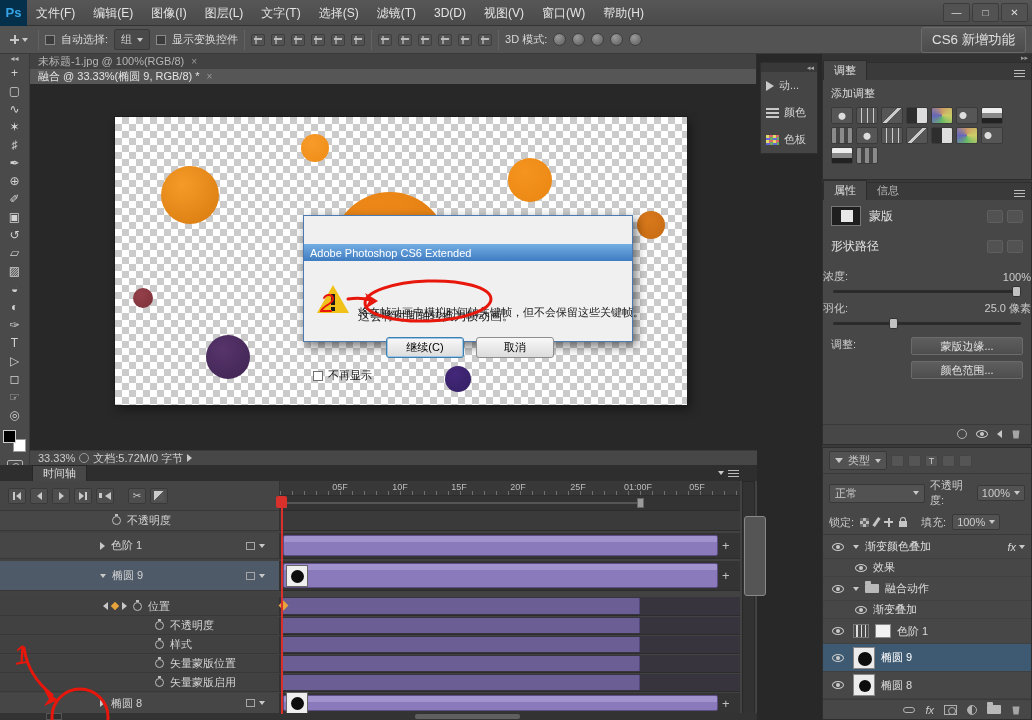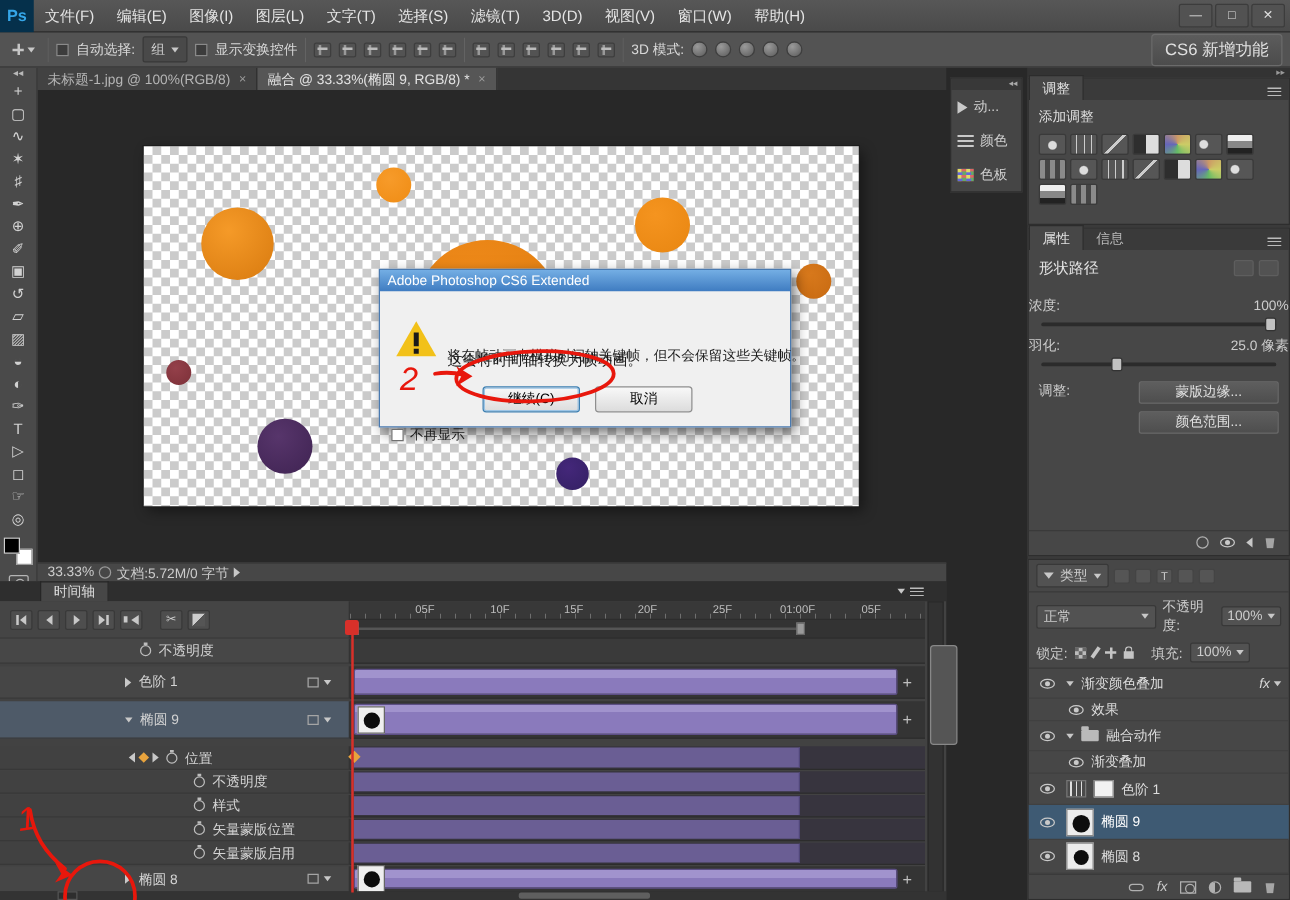--- a/index.html
+++ b/index.html
@@ -50,21 +50,21 @@
 .tb-chev{height:10px;color:#b8b8b8;font-size:8px;line-height:10px;}
 .tool{width:26px;height:18px;display:flex;align-items:center;justify-content:center;color:#d2d2d2;font-size:12px;}
 .swatches{position:relative;width:23px;height:22px;margin-top:6px;flex:none;}
 .sw-bg{position:absolute;right:0;bottom:0;width:13px;height:13px;background:#fff;border:1px solid #999;}
 .sw-fg{position:absolute;left:0;top:0;width:13px;height:13px;background:#000;border:1px solid #cfcfcf;}
 .qmask{width:16px;height:12px;border:1px solid #b5b5b5;border-radius:2px;margin-top:8px;position:relative;flex:none;}
 .qmask::after{content:"";position:absolute;left:4px;top:2px;width:6px;height:6px;border:1px solid #b5b5b5;border-radius:50%;}
 .scrmode{width:16px;height:11px;border:1px solid #b5b5b5;margin-top:8px;background:linear-gradient(#888,#555);flex:none;}
 
 
-#tabbar{position:absolute;left:30px;top:54px;width:727px;height:18px;background:#353535;display:flex;z-index:5;}
+#tabbar{position:absolute;left:30px;top:54px;width:727px;height:18px;background:#353535;display:flex;z-index:5;flex-direction:column;}
 .doc-tab{display:flex;align-items:center;gap:7px;padding:0 8px;font-size:11px;border-right:1px solid #2c2c2c;}
 .doc-tab.inactive{background:#424242;color:#b5b5b5;}
 .doc-tab.active{background:#565656;color:#e2e2e2;}
 .tab-close{color:#9a9a9a;font-size:10px;}
 
 
 #canvas-area{position:absolute;left:30px;top:72px;width:727px;height:378px;background:#282828;}
 #canvas{position:absolute;left:85px;top:45px;width:572px;height:288px;background:conic-gradient(#cbcbcb 25%,#fff 0 50%,#cbcbcb 0 75%,#fff 0);background-size:14px 14px;box-shadow:0 0 0 1px #1c1c1c,3px 4px 10px rgba(0,0,0,.45);overflow:hidden;}
 .circle{position:absolute;border-radius:50%;}
 
@@ -172,21 +172,21 @@
 .mask-sq{width:16px;height:14px;background:#f2f2f2;border:1px solid #888;flex:none;}
 .fx-badge{margin-left:auto;display:flex;align-items:center;gap:3px;color:#d8d8d8;font-style:italic;}
 .lyr-bottom{position:absolute;left:0;bottom:0;right:0;height:20px;border-top:1px solid #3a3a3a;background:#474747;display:flex;align-items:center;justify-content:flex-end;gap:10px;padding:0 10px;}
 .bb-link{width:12px;height:6px;border:1px solid #b0b0b0;border-radius:3px;position:relative;}
 .bb-mask{width:13px;height:10px;border:1px solid #b0b0b0;position:relative;}
 .bb-mask::after{content:"";position:absolute;left:3px;top:1px;width:6px;height:6px;border:1px solid #b0b0b0;border-radius:50%;}
 .bb-adj{width:10px;height:10px;border-radius:50%;background:linear-gradient(90deg,#b0b0b0 50%,transparent 50%);border:1px solid #b0b0b0;}
 
 
 #dialog{position:absolute;left:303px;top:215px;width:330px;height:127px;background:#f0f0f0;border:1px solid #4a7ab0;box-shadow:3px 4px 10px rgba(0,0,0,.55);z-index:20;color:#1a1a1a;}
-.dlg-title{height:17px;background:linear-gradient(#74aee4,#3f7cc1);color:#fff;display:flex;align-items:center;padding:0 6px;font-size:11px;}
+.dlg-title{height:17px;background:linear-gradient(#74aee4,#3f7cc1);color:#fff;display:flex;align-items:center;padding:0 6px;font-size:11px;margin-top:28px;}
 .dlg-body{position:relative;height:110px;font-size:12px;}
 .warn{position:absolute;left:13px;top:24px;width:0;height:0;border-left:16px solid transparent;border-right:16px solid transparent;border-bottom:28px solid #f2c119;}
 .warn .ex-bar{position:absolute;left:-2px;top:9px;width:4px;height:11px;background:#1a1a1a;}
 .warn .ex-dot{position:absolute;left:-2px;top:22px;width:4px;height:4px;background:#1a1a1a;}
 .dlg-line1{position:absolute;left:54px;top:22px;margin-top:25px;}
 .dlg-line2{position:absolute;left:54px;top:44px;font-size:11px;white-space:nowrap;}
 .dlg-btn{position:absolute;top:76px;width:78px;height:21px;background:linear-gradient(#f8f8f8,#dcdcdc);border:1px solid #8e8e8e;border-radius:3px;font-size:11px;text-align:center;line-height:19px;}
 .dlg-btn.primary{left:82px;border-color:#3c7fb1;box-shadow:0 0 0 1px #9cc5e6 inset;}
 .dlg-btn.cancel{left:172px;}
 .dlg-check{position:absolute;left:9px;top:107px;display:flex;align-items:center;gap:5px;font-size:11px;}
@@ -539,20 +539,28 @@
         </div>
     </div>
 
     <div class="panel" id="properties-panel">
       <div class="panel-tabs">
         <span class="ptab active">属性</span>
         <span class="ptab">信息</span>
         <span class="ptab-menu"></span>
       </div>
       <div class="prop-row">
+        <span class="mask-thumb"></span>
+        <span class="pp-big">蒙版</span>
+        <span style="margin-left:auto;display:flex;gap:4px;">
+          <span class="mini-btn"></span>
+          <span class="mini-btn"></span>
+        </span>
+      </div>
+      <div class="prop-row">
         <span class="pp-big">形状路径</span>
         <span style="margin-left:auto;display:flex;gap:4px;">
           <span class="mini-btn"></span>
           <span class="mini-btn"></span>
         </span>
       </div>
       <div class="slider-row">
         <span>浓度:</span>
         <span>100%</span>
       </div>

